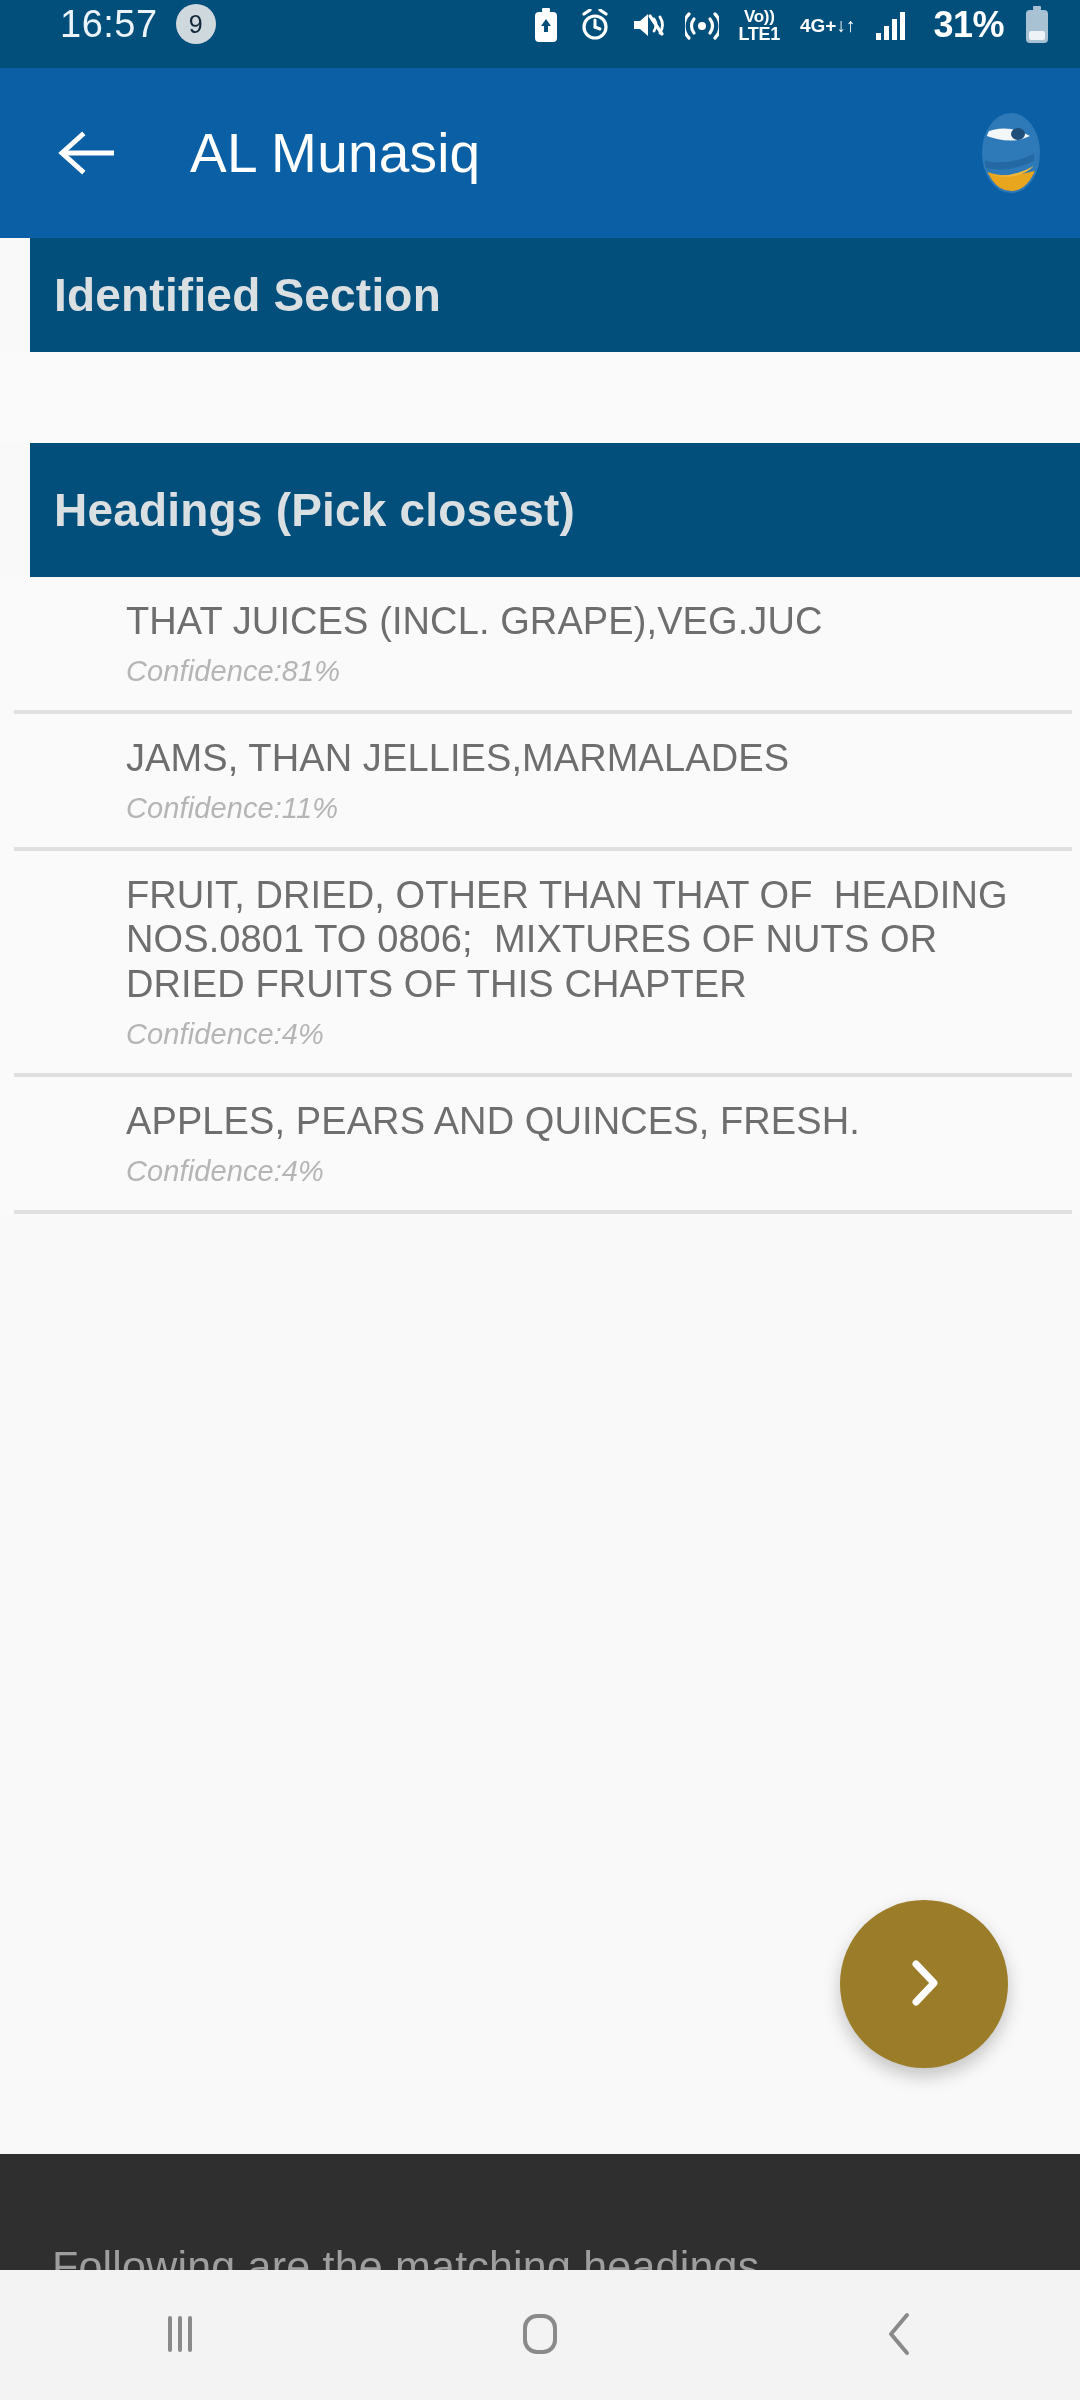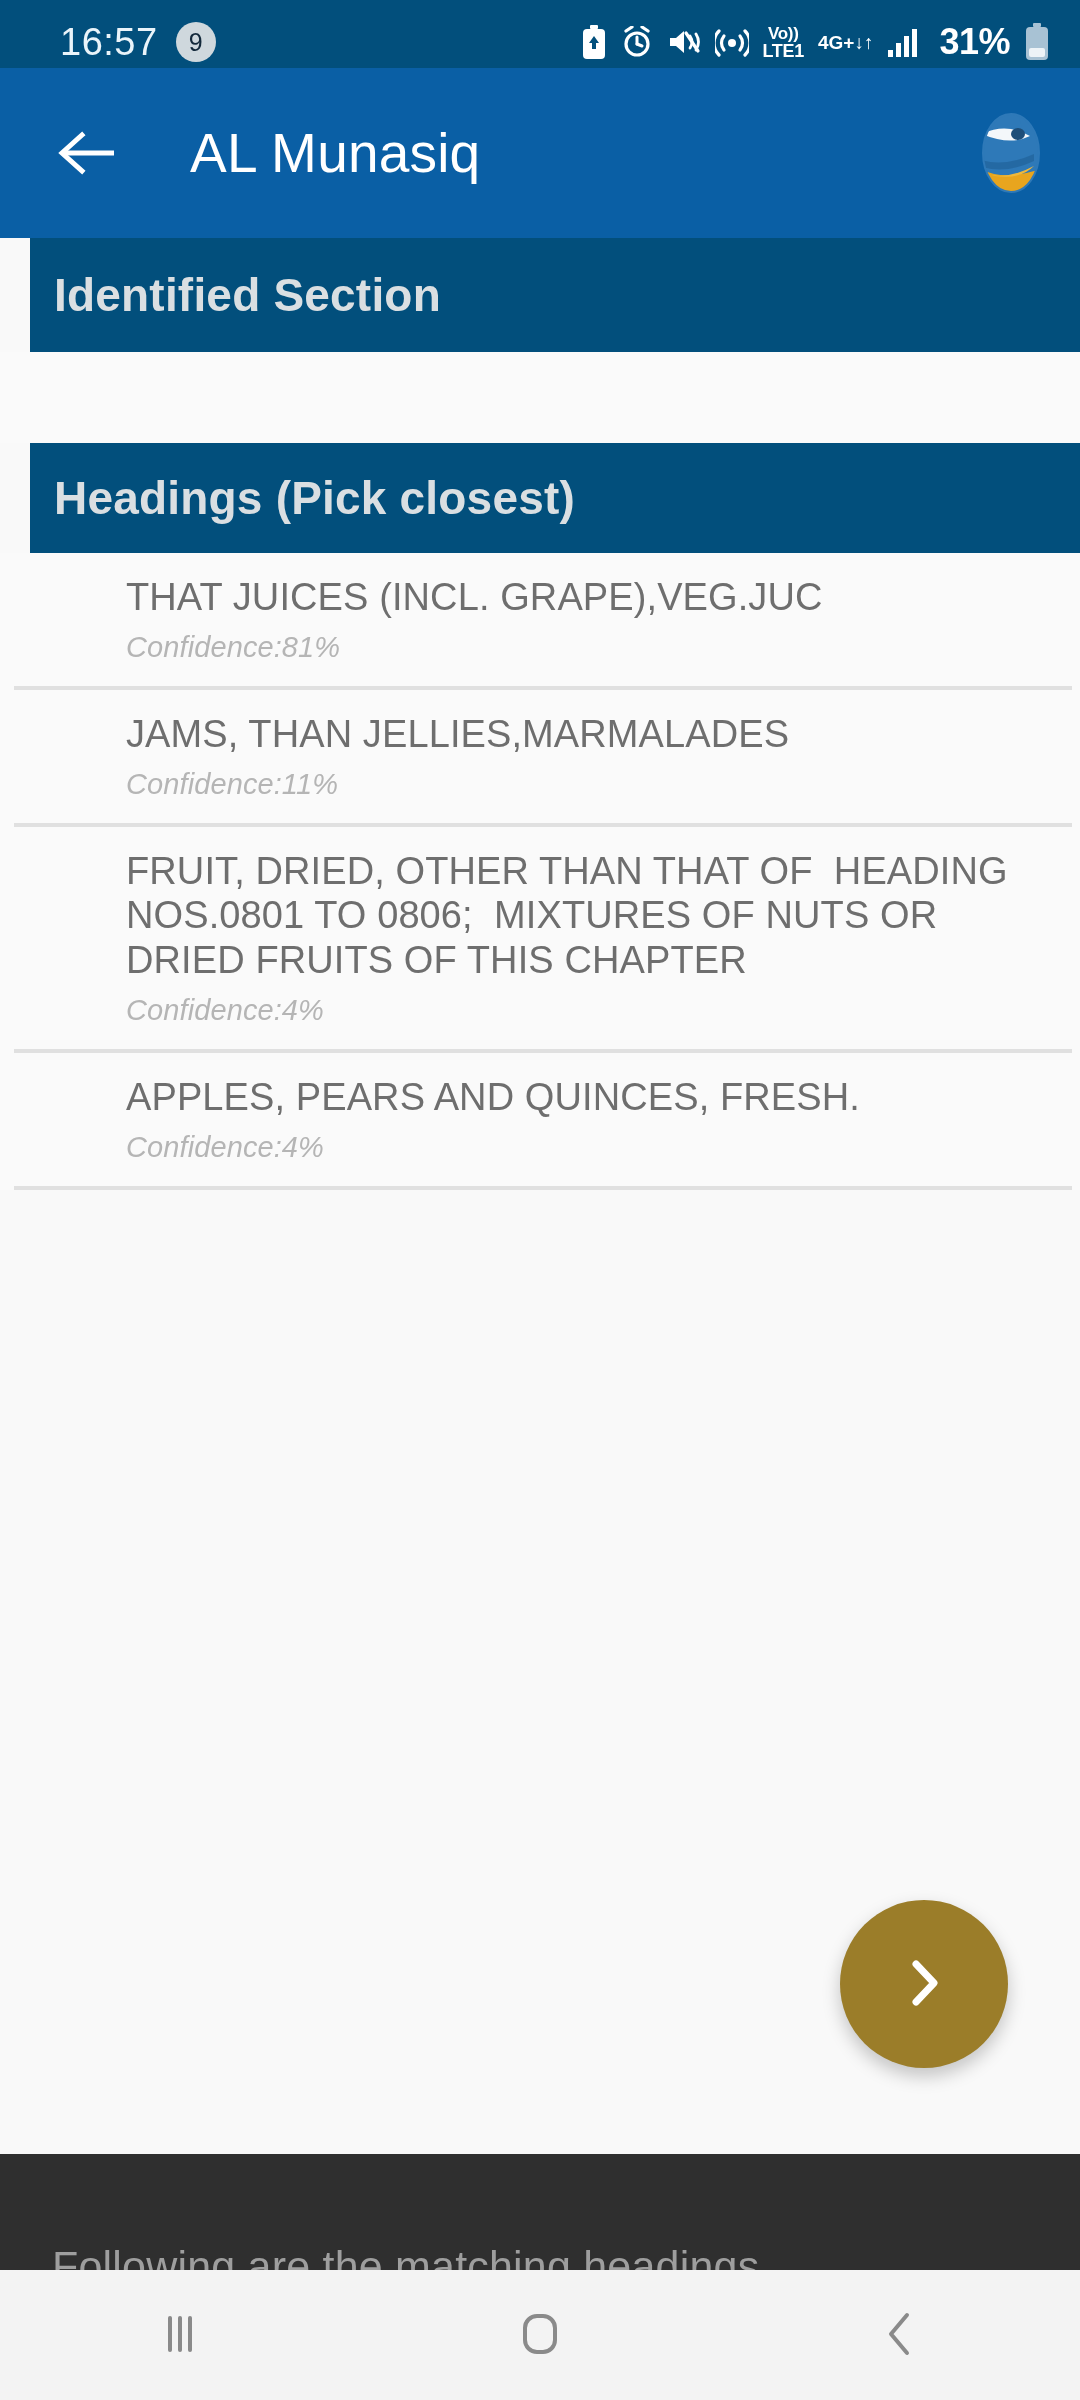--- a/index.html
+++ b/index.html
@@ -19,22 +19,22 @@
     background: #F9F9F9;
     display: flex;
     flex-direction: column;
   }
 
   
   .status-bar {
     height: 68px;
     background: #024F7C;
     display: flex;
-    align-items: center;
-    padding: 16px 30px 0 60px;
+    align-items: flex-start;
+    padding: 4px 30px 0 60px;
     flex: 0 0 auto;
   }
   .status-left {
     display: flex;
     align-items: center;
     gap: 18px;
   }
   .status-clock {
     color: #EAF4FA;
     font-size: 38px;
@@ -48,21 +48,21 @@
     background: #CFD8DD;
     color: #13293B;
     font-size: 25px;
     font-weight: 500;
     display: flex; align-items: center; justify-content: center;
   }
   .status-right {
     margin-left: auto;
     display: flex;
     align-items: center;
-    gap: 14px;
+    gap: 20px;
   }
   .sicon { display:flex; align-items:center; justify-content:center; }
   .sicon svg { display:block; }
   .net-stack {
     display: flex; flex-direction: column;
     align-items: center; justify-content: center;
     color: #ffffff; line-height: 1;
   }
   .net-stack .top { font-size: 17px; font-weight: 700; letter-spacing: -0.3px;}
   .net-stack .bot { font-size: 18px; font-weight: 700; letter-spacing: -0.3px;}
@@ -114,21 +114,21 @@
     flex: 0 0 auto;
     margin-left: 30px;
   }
   .section-bar .section-title {
     color: #DADFE2;
     font-size: 46px;
     font-weight: 700;
     letter-spacing: 0.2px;
   }
   .section-bar--identified { height: 114px; }
-  .section-bar--headings   { height: 110px; }
+  .section-bar--headings   { height: 134px; }
 
   .identified-content {
     background: #FAFAFA;
     height: 91px;
     flex: 0 0 auto;
   }
 
   
   .headings-list {
     background: #FAFAFA;

